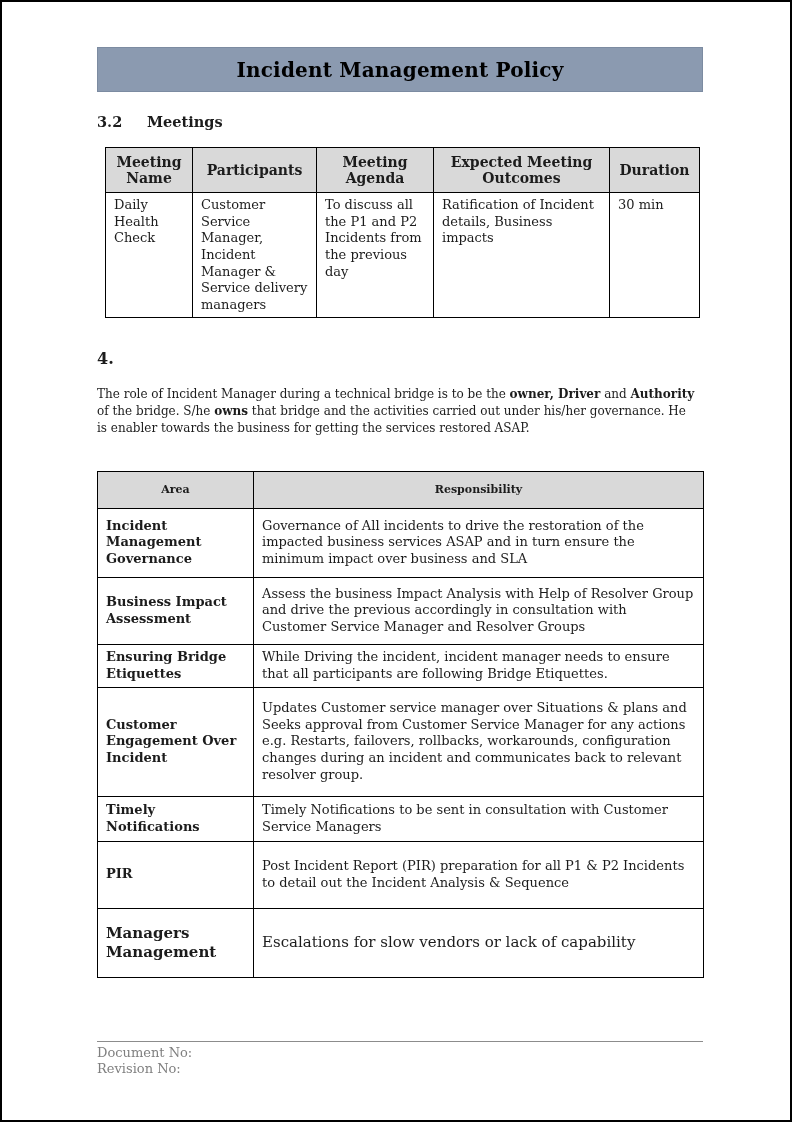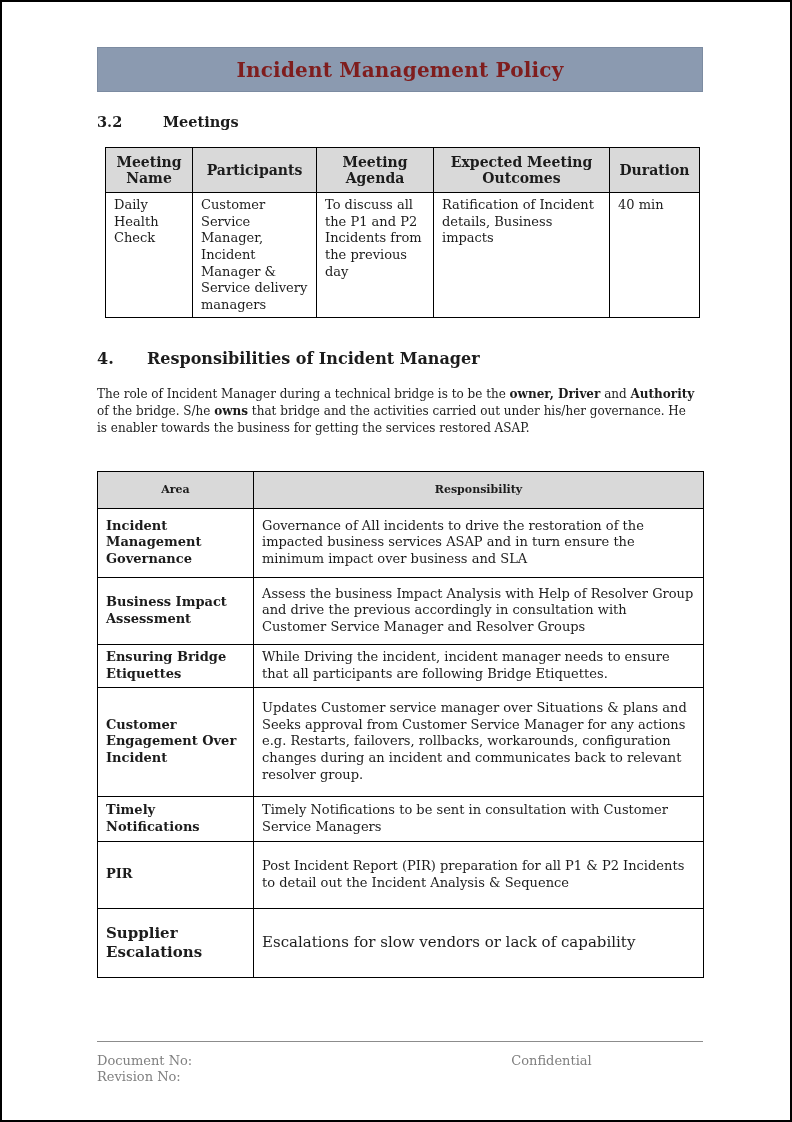--- a/index.html
+++ b/index.html
@@ -19,27 +19,27 @@
   
   .title-bar {
     margin-top: 45px;
     height: 43px;
     width: 604px;
     background: var(--header-bar, #8b9ab0);
     border: 1px solid var(--header-bar-border, #7c8ba1);
     display: flex; align-items: center; justify-content: center;
   }
   .title-bar h1 {
-    margin: 0; color: #7f1d1d; font-size: 20px; font-weight: bold; letter-spacing: .2px;
+    margin: 0; color: #000000; font-size: 20px; font-weight: bold; letter-spacing: .2px;
   }
 
   
   .section-head { display: flex; font-weight: bold; }
   .section-head .num { width: 50px; flex: 0 0 50px; }
-  .sec-meetings { margin-top: 21px; font-size: 14.5px; gap: 16px; }
+  .sec-meetings { margin-top: 21px; font-size: 14.5px; }
   .sec-resp { margin-top: 31px; font-size: 16px; }
 
   
   table { border-collapse: collapse; table-layout: fixed; }
   th, td { border: 1px solid #000; }
   th {
     background: var(--table-header-bg, #d9d9d9);
     font-size: 14px; font-weight: bold; text-align: center; vertical-align: middle;
     padding: 4px 6px;
   }
@@ -71,21 +71,21 @@
   .t-resp tr.r7 td { height: 58px; }
   .t-resp tr.r8 td { height: 60px; }
   .t-resp tr.large td { font-size: 15px; }
 
   
   .footer {
     position: absolute; left: 95px; top: 1039px; width: 606px;
     border-top: 1px solid #8c8c8c;
     color: var(--footer-text, #7f7f7f);
     font-size: 13px; line-height: 1.25;
-    padding-top: 11px;
+    padding-top: 3px;
   }
   .footer-cols { display: flex; }
   .footer-left { flex: 1; text-align: left; }
   .footer-center { flex: 1; text-align: center; }
   .footer-right { flex: 1; text-align: right; }
 </style>
 </head>
 <body>
 
 <div class="page">
@@ -116,28 +116,27 @@
           <th>Expected Meeting Outcomes</th>
           <th>Duration</th>
         </tr>
       </thead>
       <tbody>
         <tr>
           <td>Daily Health Check</td>
           <td>Customer Service Manager, Incident Manager &amp; Service delivery managers</td>
           <td>To discuss all the P1 and P2 Incidents from the previous day</td>
           <td>Ratification of Incident details, Business impacts</td>
-          <td>40 min</td>
+          <td>30 min</td>
         </tr>
       </tbody>
     </table>
 
     <div class="section-head sec-resp">
       <span class="num">4.</span>
-      <span>Responsibilities of Incident Manager</span>
     </div>
 
     <p class="intro">
       <span>The role of Incident Manager during a technical bridge is to be the </span><b>owner, Driver</b><span> and </span><b>Authority</b><span> of the bridge. S/he </span><b>owns</b><span> that bridge and the activities carried out under his/her governance. He is enabler towards the business for getting the services restored ASAP.</span>
     </p>
 
     <table class="t-resp">
       <colgroup>
         <col style="width:156px">
           <col style="width:450px">
@@ -167,30 +166,29 @@
         </tr>
         <tr class="r6">
           <td class="area">Timely Notifications</td>
           <td class="resp">Timely Notifications to be sent in consultation with Customer Service Managers</td>
         </tr>
         <tr class="r7">
           <td class="area">PIR</td>
           <td class="resp">Post Incident Report (PIR) preparation for all P1 &amp; P2 Incidents to detail out the Incident Analysis &amp; Sequence</td>
         </tr>
         <tr class="r8 large">
-          <td class="area">Supplier Escalations</td>
+          <td class="area">Managers Management</td>
           <td class="resp">Escalations for slow vendors or lack of capability</td>
         </tr>
       </tbody>
     </table>
 
   </div>
 
   <div class="footer">
     <div class="footer-cols">
       <div class="footer-left">
         <div>Document No:</div>
         <div>Revision No:</div>
       </div>
-      <div class="footer-center">Confidential</div>
     </div>
   </div>
 </div>
 
 </body></html>

